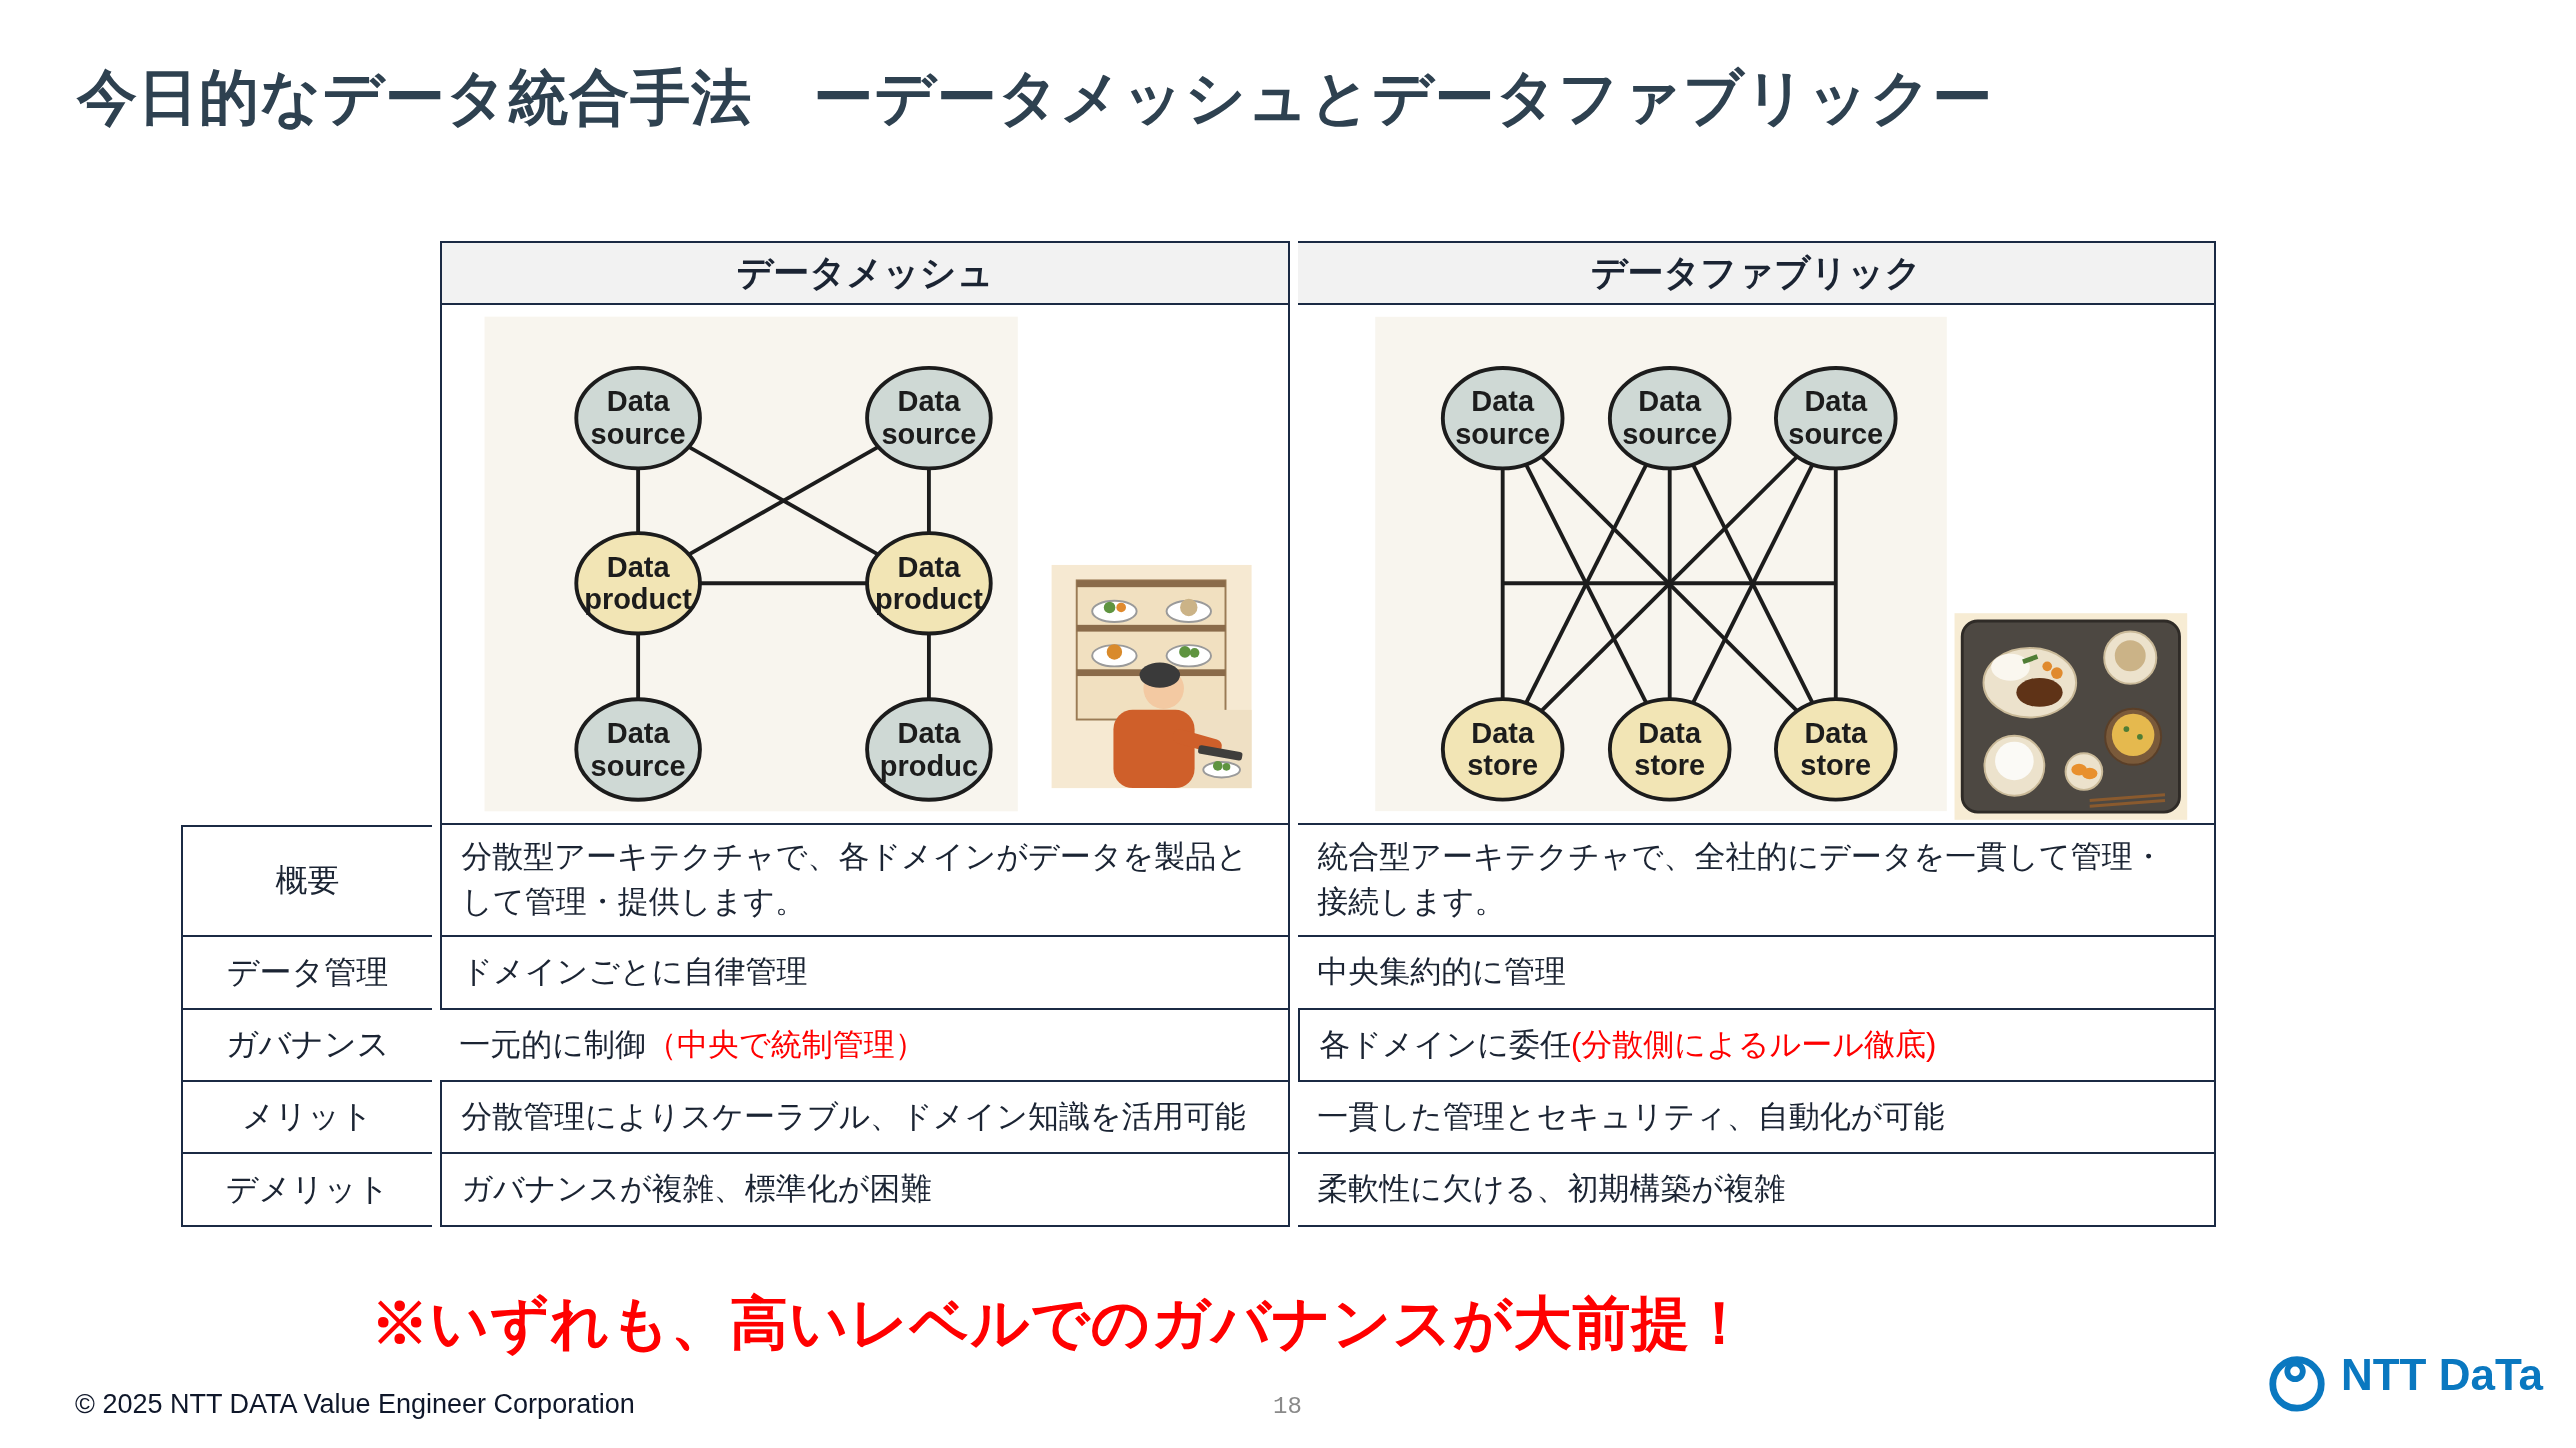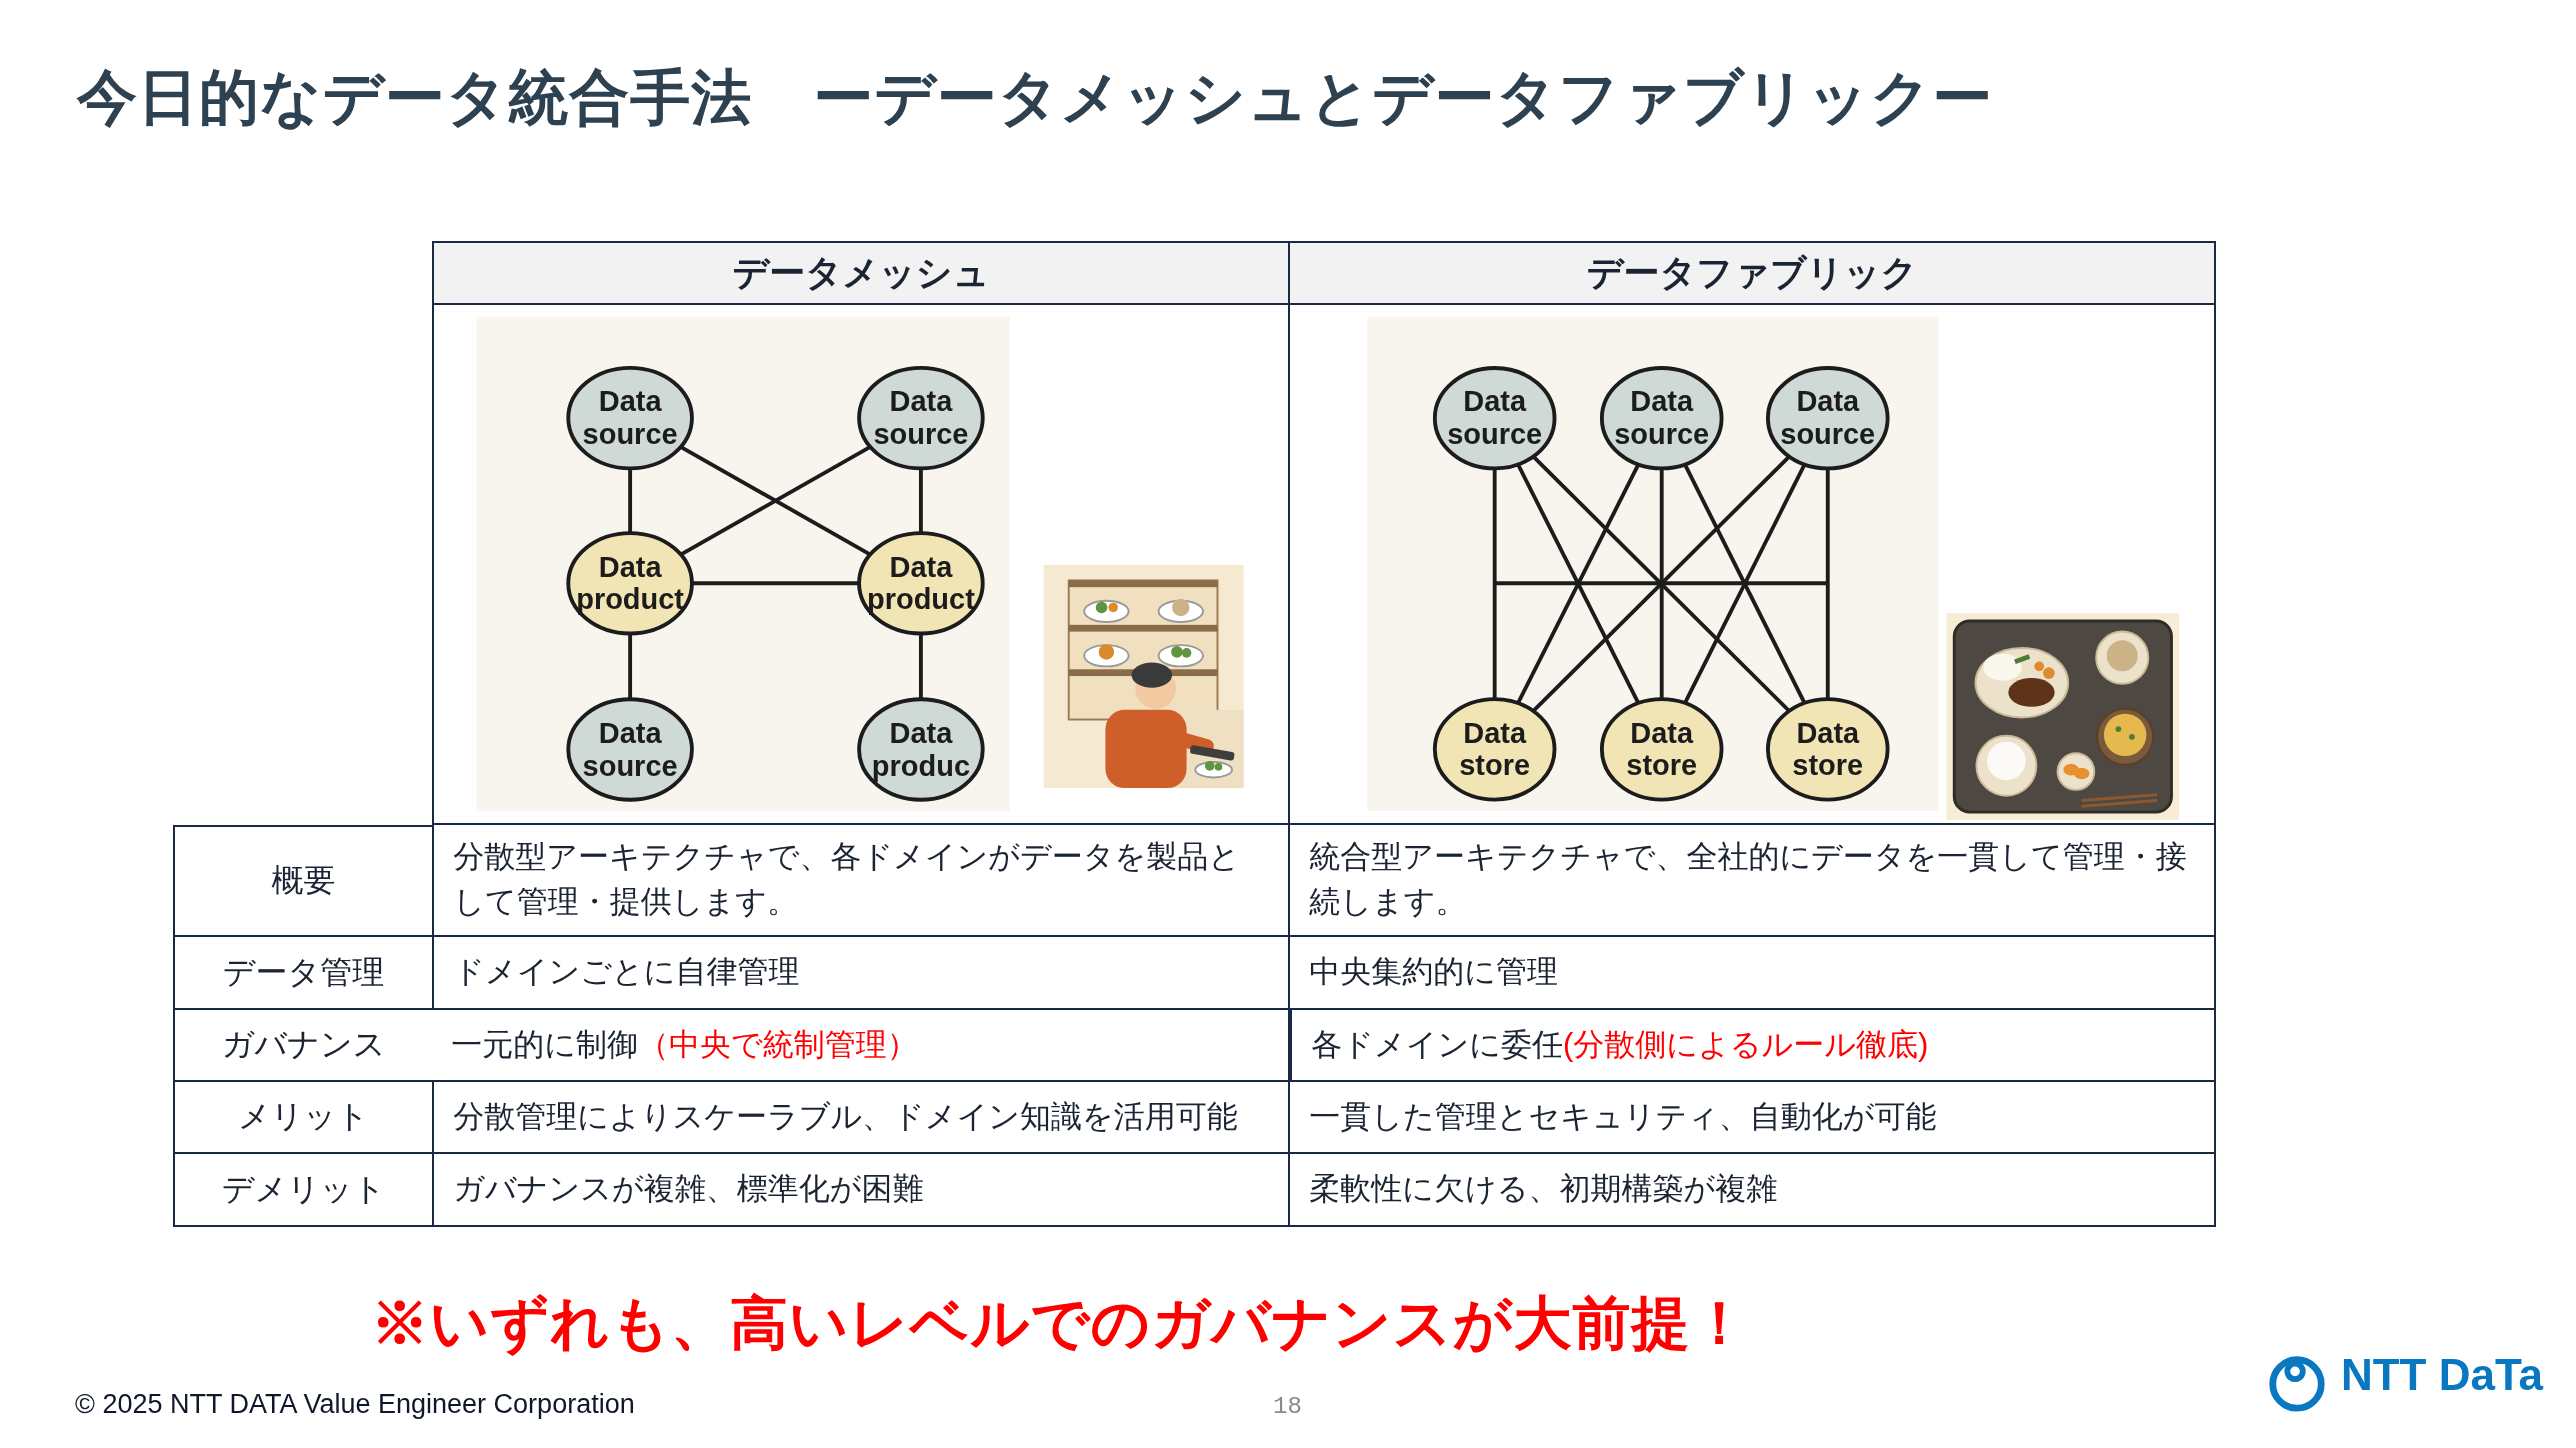--- a/index.html
+++ b/index.html
@@ -9,21 +9,21 @@
 
   .title { position:absolute; left:77px; top:58px; font-size:60px; font-weight:800;
            color:#2e4150; letter-spacing:1px; }
 
   
   .dtable { position:absolute; left:173px; top:241px;
             display:grid;
             grid-template-columns:259px 858px 926px;
             grid-template-rows:64px 520px 112px 73px 72px 72px 73px;
             color:#1b2433; }
-  .cell { background:#ffffff; }
+  .cell { background:#ffffff;margin-left:8px; }
   .ghost { background:transparent; }
   .th { background:#f2f2f2; display:flex; align-items:center; justify-content:center;
         font-size:36px; font-weight:800; }
   .b-l { border-left:2.9px solid #1b2a44; }
   .b-r { border-right:2.9px solid #1b2a44; }
   .b-t { border-top:2.9px solid #1b2a44; }
   .b-b { border-bottom:2.9px solid #1b2a44; }
   .diag { position:relative; overflow:hidden; }
   .label { display:flex; align-items:center; justify-content:center;
            font-size:32px; font-weight:400; }

